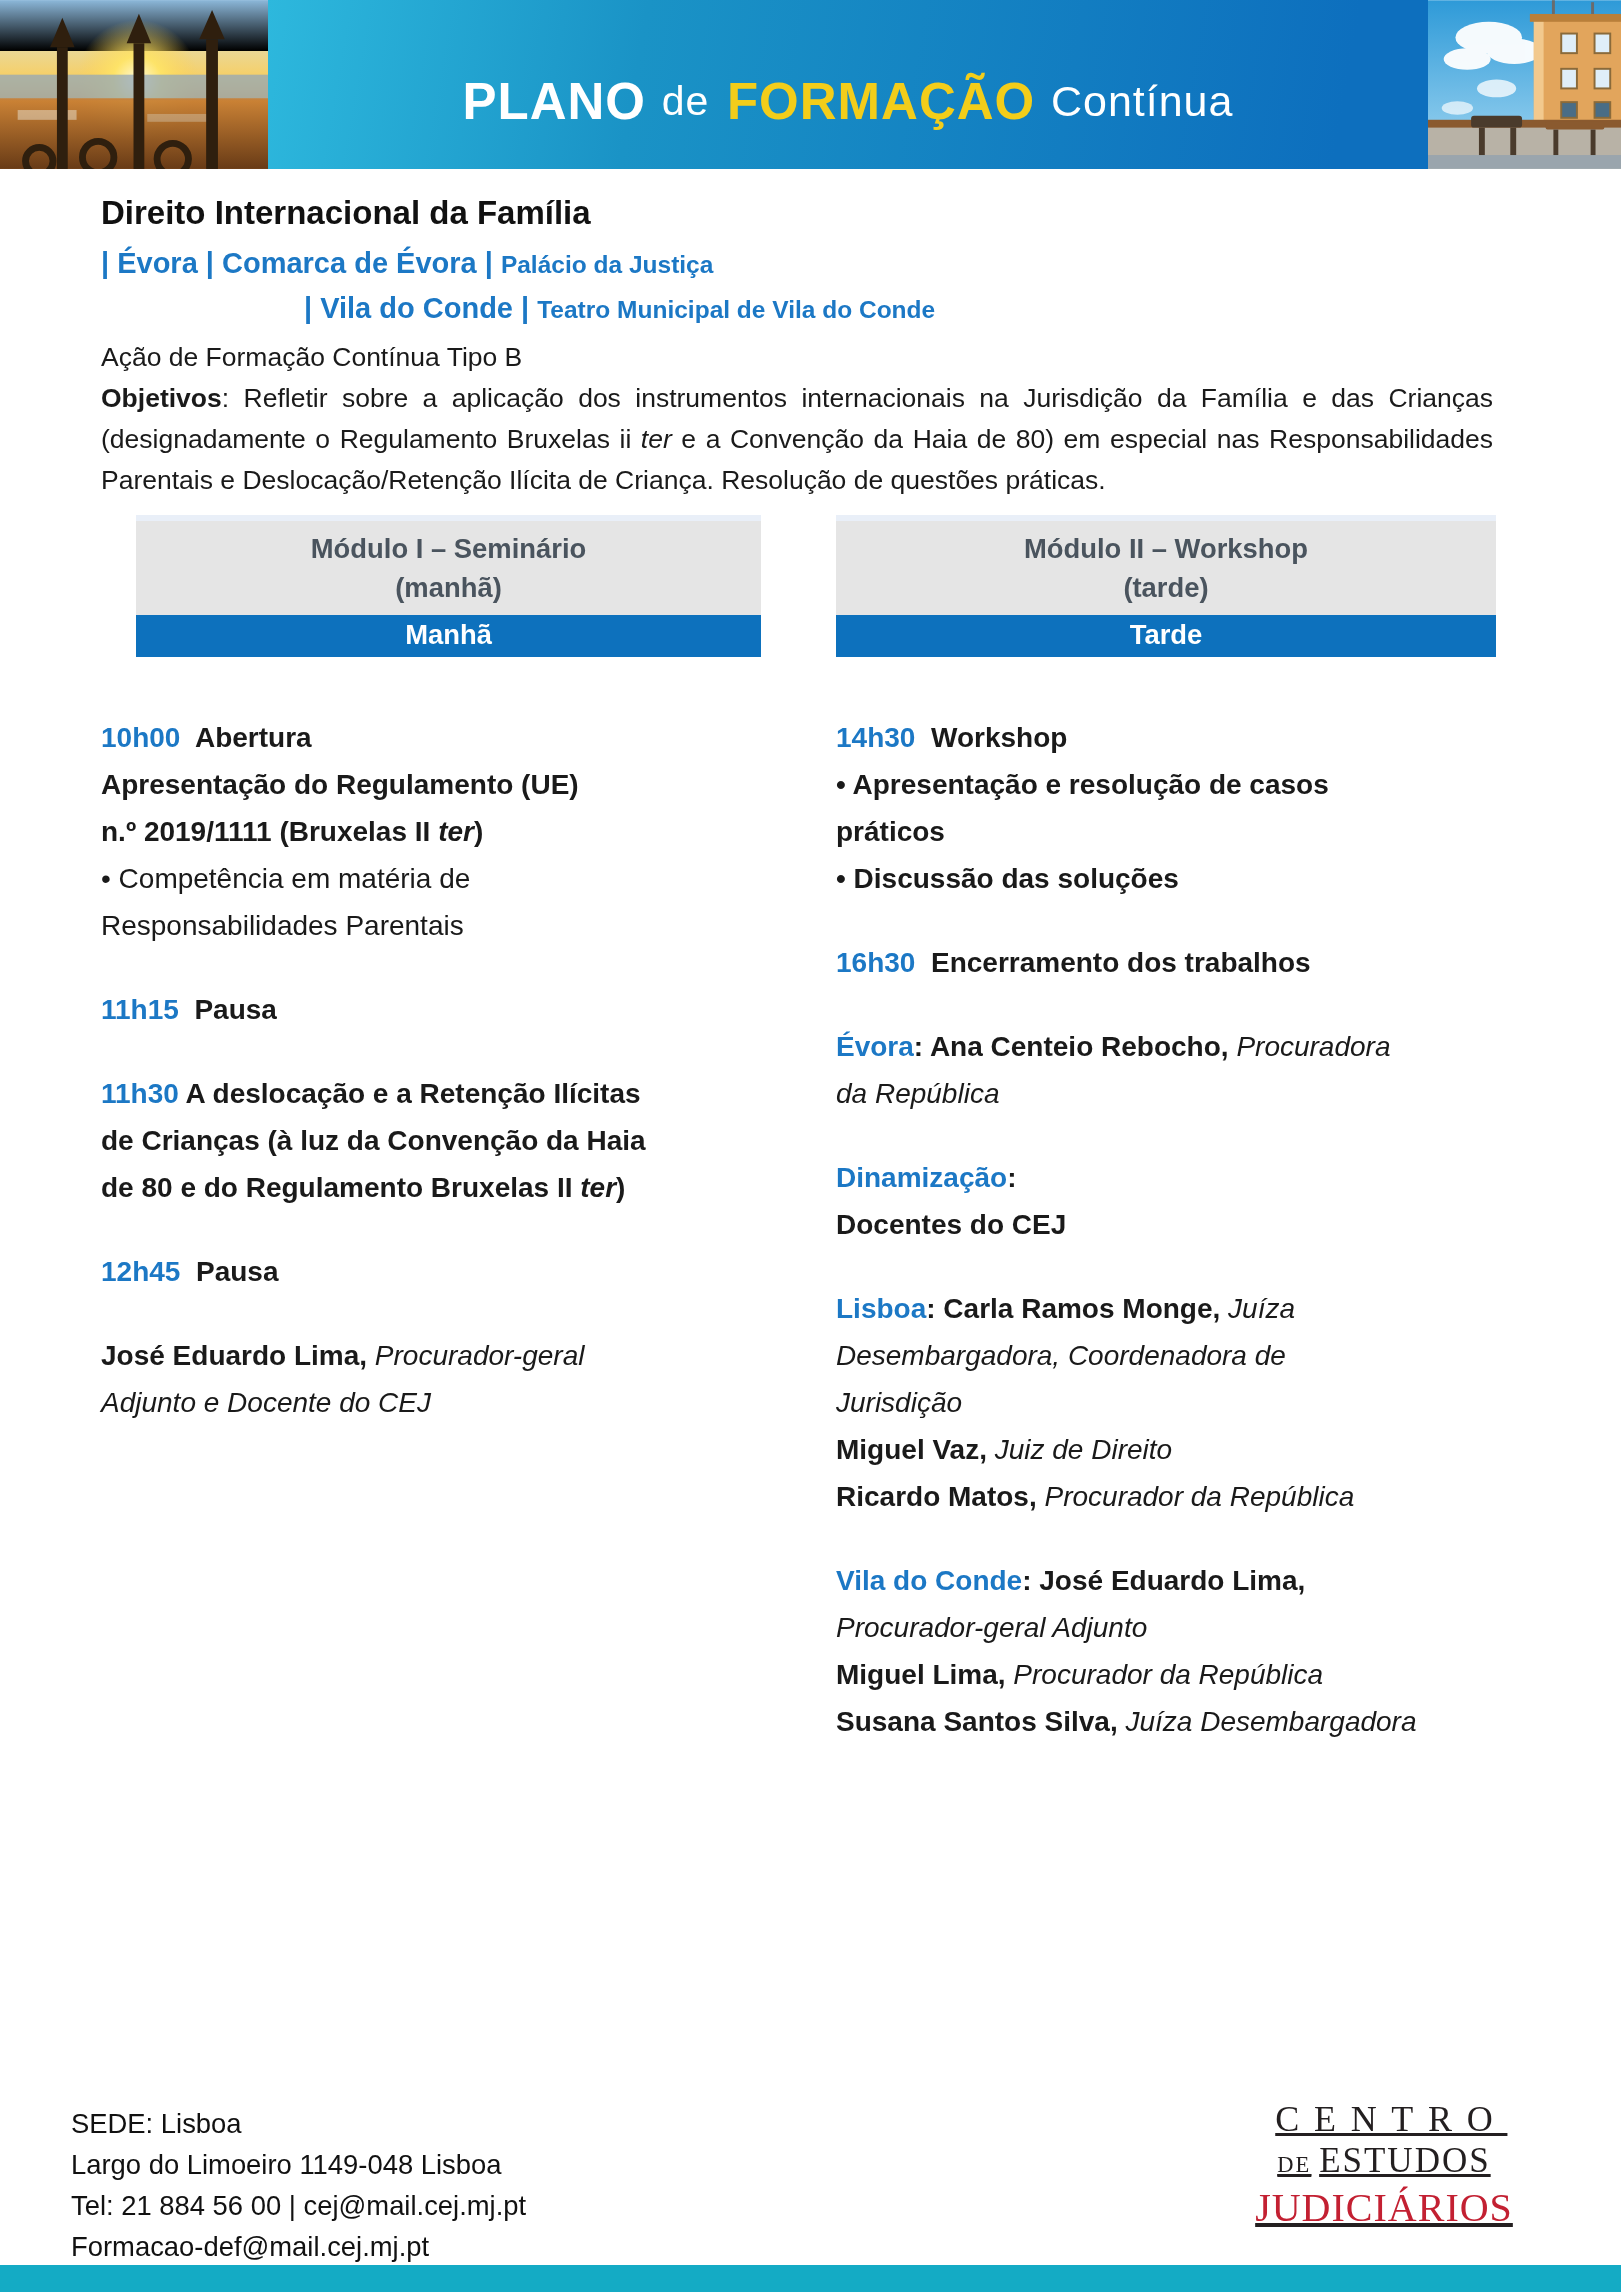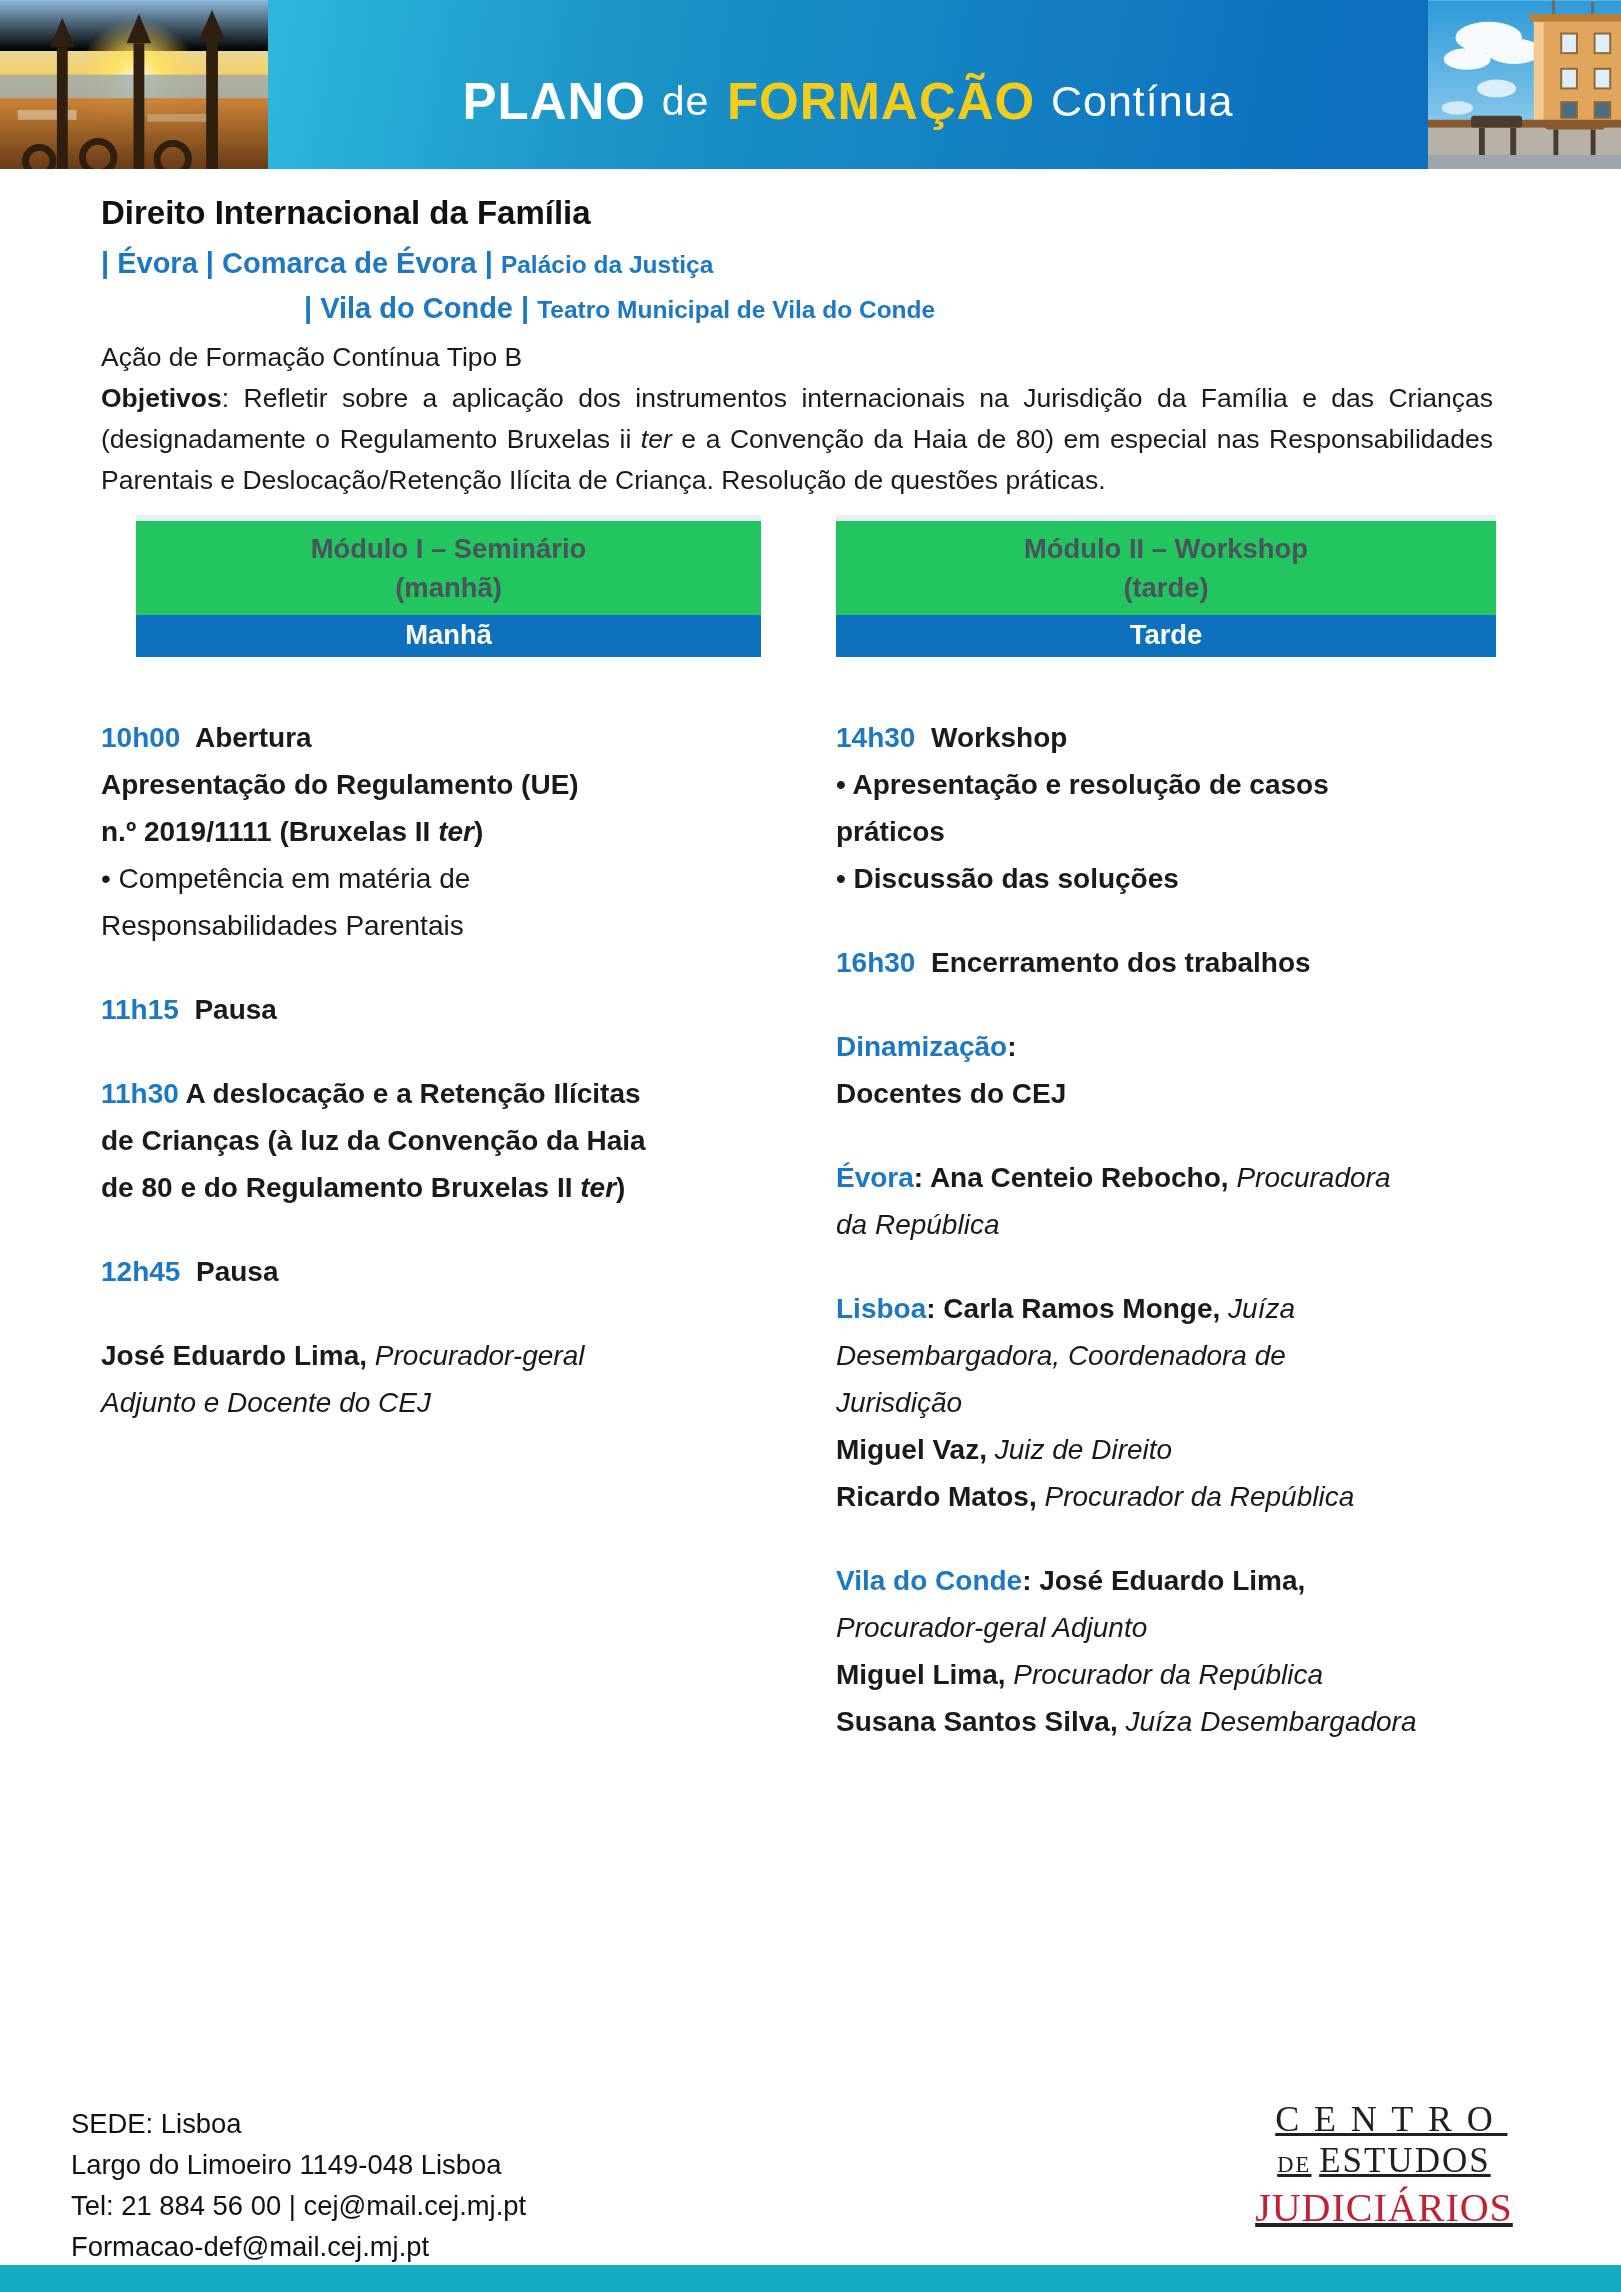--- a/index.html
+++ b/index.html
@@ -27,21 +27,21 @@
   .seg-big{font-size:29px;font-weight:700;color:#1c78c5;}
   .seg-small{font-size:24.5px;font-weight:700;color:#1c78c5;}
   .tipo{margin:3.9px 98px 0 101px;font-size:26.5px;line-height:41px;color:#1a1a1a;}
   .para{margin:0 0 0 101px;width:1392px;font-size:26.5px;line-height:41px;text-align:justify;}
   
   .columns{display:flex;margin:13.7px 98px 0 101px;gap:75px;}
   .col{width:660px;flex:none;}
   .module-wrap{margin-left:0;}
   .module-wrap.inset{margin-left:35px;}
   .module-head{
-    background:#22c55e;border-top:6.9px solid #e9eff8;height:94px;
+    background:#e5e5e5;border-top:6.9px solid #e9eff8;height:94px;
     display:flex;flex-direction:column;justify-content:center;align-items:center;
     color:#4a545e;font-weight:700;font-size:27.4px;line-height:39px;text-align:center;
   }
   .module-band{
     background:#0d71bd;color:#ffffff;font-weight:700;font-size:27.4px;
     height:42px;line-height:40px;text-align:center;
   }
   .blocks{padding-top:57px;font-size:28px;line-height:47px;}
   .sched-block{margin-bottom:37px;}
   .seg-time{color:#1c78c5;font-weight:700;white-space:pre;}
@@ -192,22 +192,22 @@
       <div class="module-wrap">
         <div class="module-head">
           <div>Módulo II – Workshop</div>
           <div>(tarde)</div>
         </div>
         <div class="module-band">Tarde</div>
       </div>
       <div class="blocks">
           <div class="sched-block"><span class="seg-time">14h30</span><span class="seg-bold">  Workshop</span><br><span class="seg-bold">• Apresentação e resolução de casos</span><br><span class="seg-bold">práticos</span><br><span class="seg-bold">• Discussão das soluções</span></div>
           <div class="sched-block"><span class="seg-time">16h30</span><span class="seg-bold">  Encerramento dos trabalhos</span></div>
+          <div class="sched-block"><span class="seg-blue">Évora</span><span class="seg-bold">: Ana Centeio Rebocho, </span><span class="seg-italic">Procuradora</span><br><span class="seg-italic">da República</span></div>
           <div class="sched-block"><span class="seg-blue">Dinamização</span><span class="seg-bold">:</span><br><span class="seg-bold">Docentes do CEJ</span></div>
-          <div class="sched-block"><span class="seg-blue">Évora</span><span class="seg-bold">: Ana Centeio Rebocho, </span><span class="seg-italic">Procuradora</span><br><span class="seg-italic">da República</span></div>
           <div class="sched-block"><span class="seg-blue">Lisboa</span><span class="seg-bold">: Carla Ramos Monge, </span><span class="seg-italic">Juíza</span><br><span class="seg-italic">Desembargadora, Coordenadora de</span><br><span class="seg-italic">Jurisdição</span><br><span class="seg-bold">Miguel Vaz, </span><span class="seg-italic">Juiz de Direito</span><br><span class="seg-bold">Ricardo Matos, </span><span class="seg-italic">Procurador da República</span></div>
           <div class="sched-block"><span class="seg-blue">Vila do Conde</span><span class="seg-bold">: José Eduardo Lima,</span><br><span class="seg-italic">Procurador-geral Adjunto</span><br><span class="seg-bold">Miguel Lima, </span><span class="seg-italic">Procurador da República</span><br><span class="seg-bold">Susana Santos Silva, </span><span class="seg-italic">Juíza Desembargadora</span></div>
         </div>
     </div>
 
   </div>
 
   <div class="footer-left">
     <div>SEDE: Lisboa</div>
     <div>Largo do Limoeiro 1149-048 Lisboa</div>

